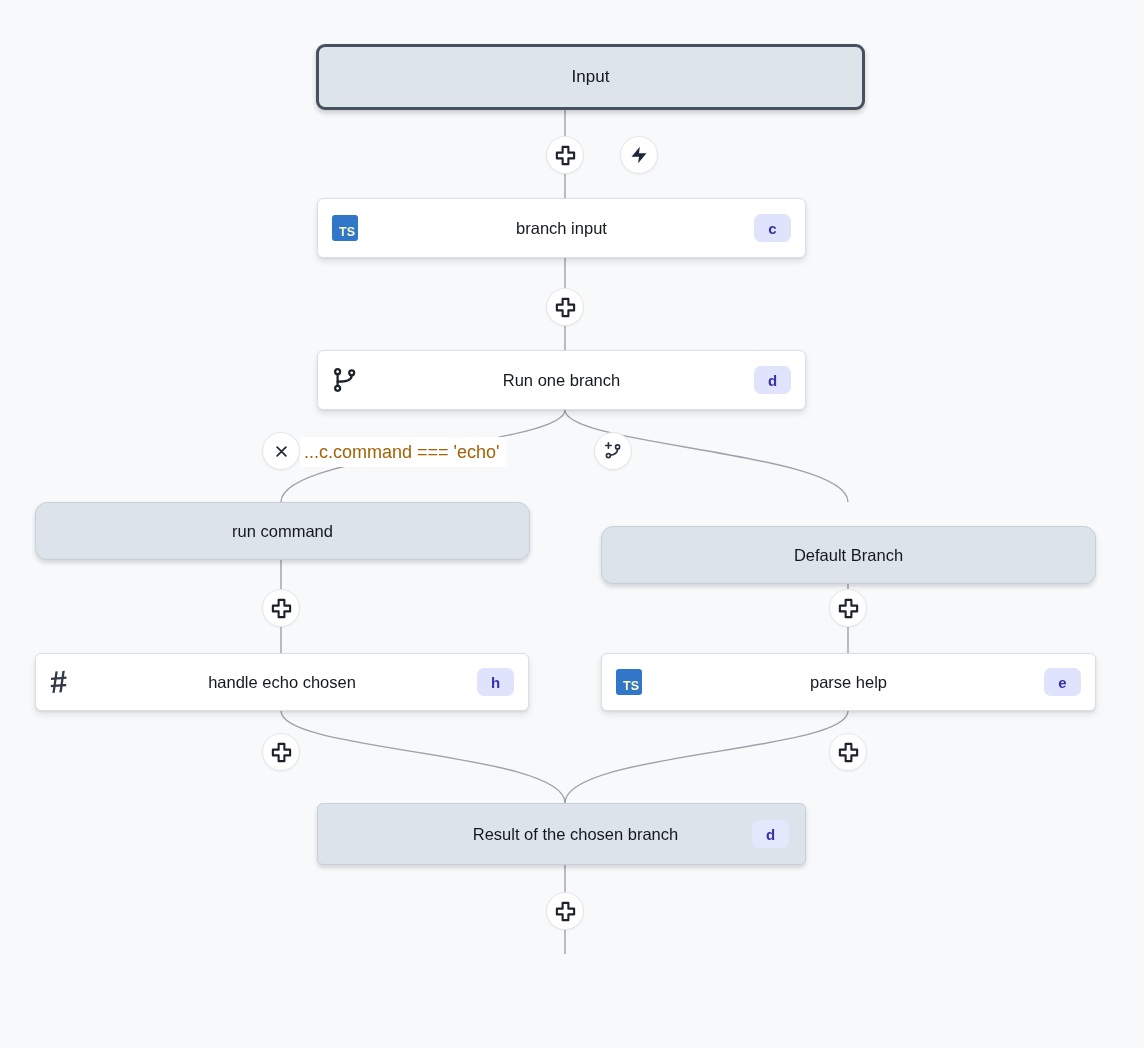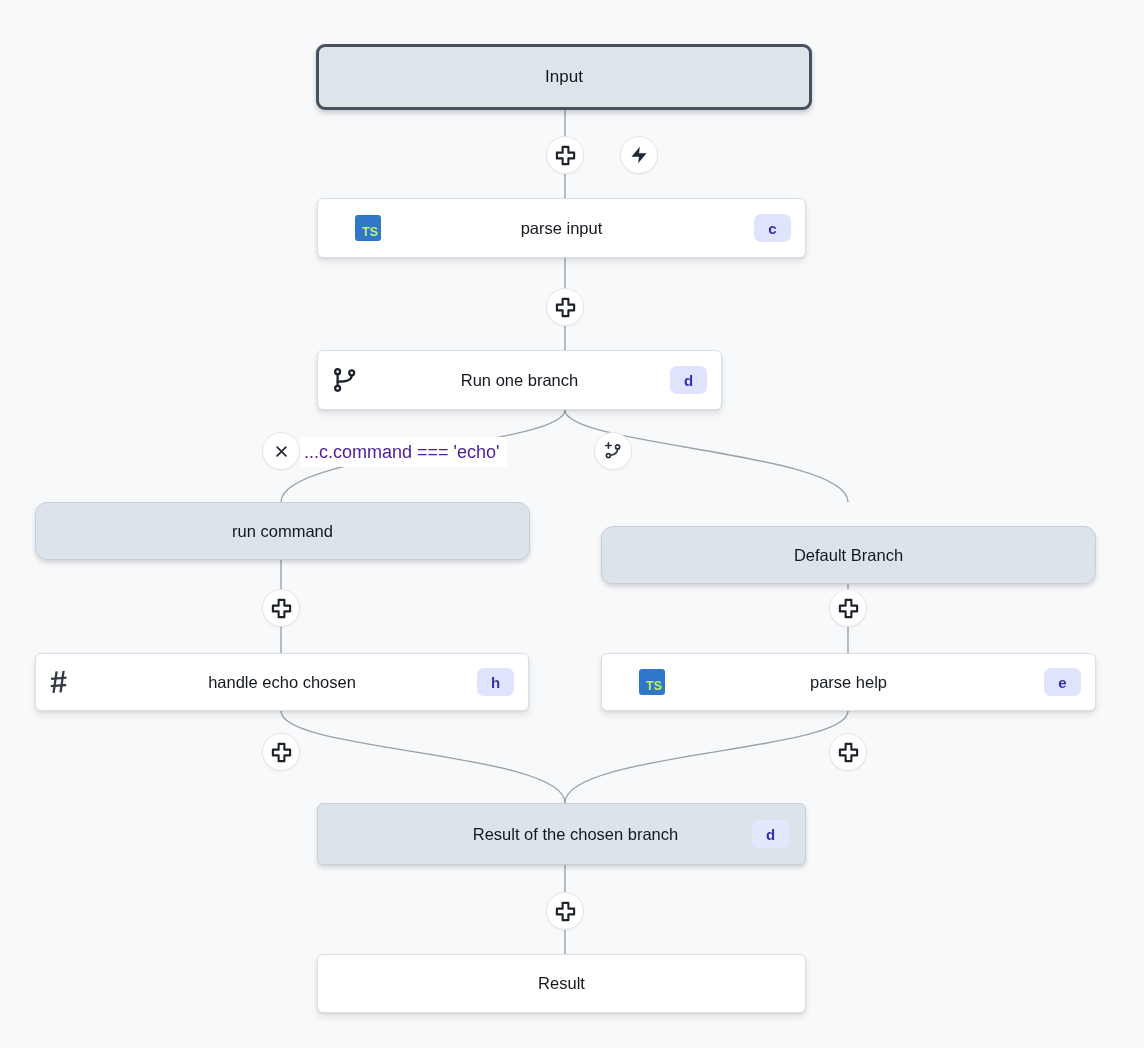--- a/index.html
+++ b/index.html
@@ -42,41 +42,41 @@
   .node .badge{
     position:absolute;right:14px;top:50%;transform:translateY(-50%);
     width:37px;height:28px;border-radius:7px;
     background:#dfe4fc;color:#3a31a8;
     font-weight:bold;font-size:15px;
     display:flex;align-items:center;justify-content:center;
   }
   .node-gray .badge{background:#e3e8fd;}
   .ts-icon{
     width:26px;height:26px;border-radius:3px;background:#3076c9;
-    color:#bef264;font-weight:bold;font-size:12.5px;
+    color:#fef9c3;font-weight:bold;font-size:12.5px;
     display:flex;align-items:flex-end;justify-content:flex-end;
-    padding:0 3px 2px 0;box-sizing:border-box;margin-left:23px;
+    padding:0 3px 2px 0;box-sizing:border-box;
   }
   .hash-icon{
     font-size:31px;font-weight:900;color:#323a45;line-height:1;
     display:block;transform:rotate(-4deg);
   }
   .circle-btn{
     position:absolute;width:38px;height:38px;border-radius:50%;
     background:#ffffff;border:1px solid #e3e6ea;
     box-shadow:0 1px 2px rgba(0,0,0,0.05);
     display:flex;align-items:center;justify-content:center;
     box-sizing:border-box;cursor:pointer;
   }
   .cond-label{
     position:absolute;left:300px;top:437px;height:30px;
     background:#ffffff;
     display:flex;align-items:center;
     padding:0 8px 0 4px;
-    font-size:18px;color:#4c1d95;
+    font-size:18px;color:#a16207;
     white-space:nowrap;
   }
 </style>
 </head>
 <body>
 
 <div class="canvas">
 
   <svg class="edges" width="1144" height="1048" viewBox="0 0 1144 1048">
     <g fill="none" stroke="#9ba2aa" stroke-width="1.4">
@@ -87,33 +87,33 @@
       <path d="M281 560 L281 653"></path>
       <path d="M848 560 L848 653"></path>
       <path d="M281 711 C281 752 565 752 565 803"></path>
       <path d="M848 711 C848 752 565 752 565 803"></path>
       <path d="M565 865 L565 954"></path>
     </g>
   </svg>
 
   <div class="cond-label">...c.command === 'echo'</div>
 
-  <div class="node node-input" style="left:316px;top:44px;width:496px;height:66px;">
+  <div class="node node-input" style="left:316px;top:44px;width:549px;height:66px;">
     <span>Input</span>
   </div>
 
   <div class="node node-white" style="left:317px;top:198px;width:489px;height:60px;">
     <span class="left-icon">
       <span class="ts-icon">TS</span>
     </span>
-    <span>parse input</span>
+    <span>branch input</span>
     <span class="badge">c</span>
   </div>
 
-  <div class="node node-white" style="left:317px;top:350px;width:405px;height:60px;">
+  <div class="node node-white" style="left:317px;top:350px;width:489px;height:60px;">
     <span class="left-icon">
       <svg width="27" height="27" viewBox="0 0 24 24" fill="none" stroke="#1a202c" stroke-width="2" stroke-linecap="round">
         <circle cx="5" cy="4.6" r="2.2"></circle>
         <circle cx="5" cy="19.4" r="2.2"></circle>
         <circle cx="17.5" cy="5.6" r="2.2"></circle>
         <path d="M5 6.9 V17.1"></path>
         <path d="M5 13.5 C11 13.5 17.5 12.5 17.5 7.9"></path>
       </svg>
     </span>
     <span>Run one branch</span>
@@ -142,23 +142,20 @@
     </span>
     <span>parse help</span>
     <span class="badge">e</span>
   </div>
 
   <div class="node node-gray node-rounded" style="left:317px;top:803px;width:489px;height:62px;padding-left:28px;">
     <span>Result of the chosen branch</span>
     <span class="badge" style="right:16px;">d</span>
   </div>
 
-  <div class="node node-white" style="left:317px;top:954px;width:489px;height:59px;">
-    <span>Result</span>
-  </div>
 
   <div class="circle-btn" style="left:546px;top:136px;">
     <svg width="23" height="23" viewBox="-12 -12 24 24">
       <path d="M-3 -9 H3 V-3 H9 V3 H3 V9 H-3 V3 H-9 V-3 H-3 Z" fill="#ffffff" stroke="#1c212b" stroke-width="2.2" stroke-linejoin="round"></path>
     </svg>
   </div>
 
   <div class="circle-btn" style="left:620px;top:136px;">
     <svg width="20" height="20" viewBox="0 0 24 24">
       <path d="M13 2 L3 14 H12 L11 22 L21 10 H12 Z" fill="#20273a"></path>

